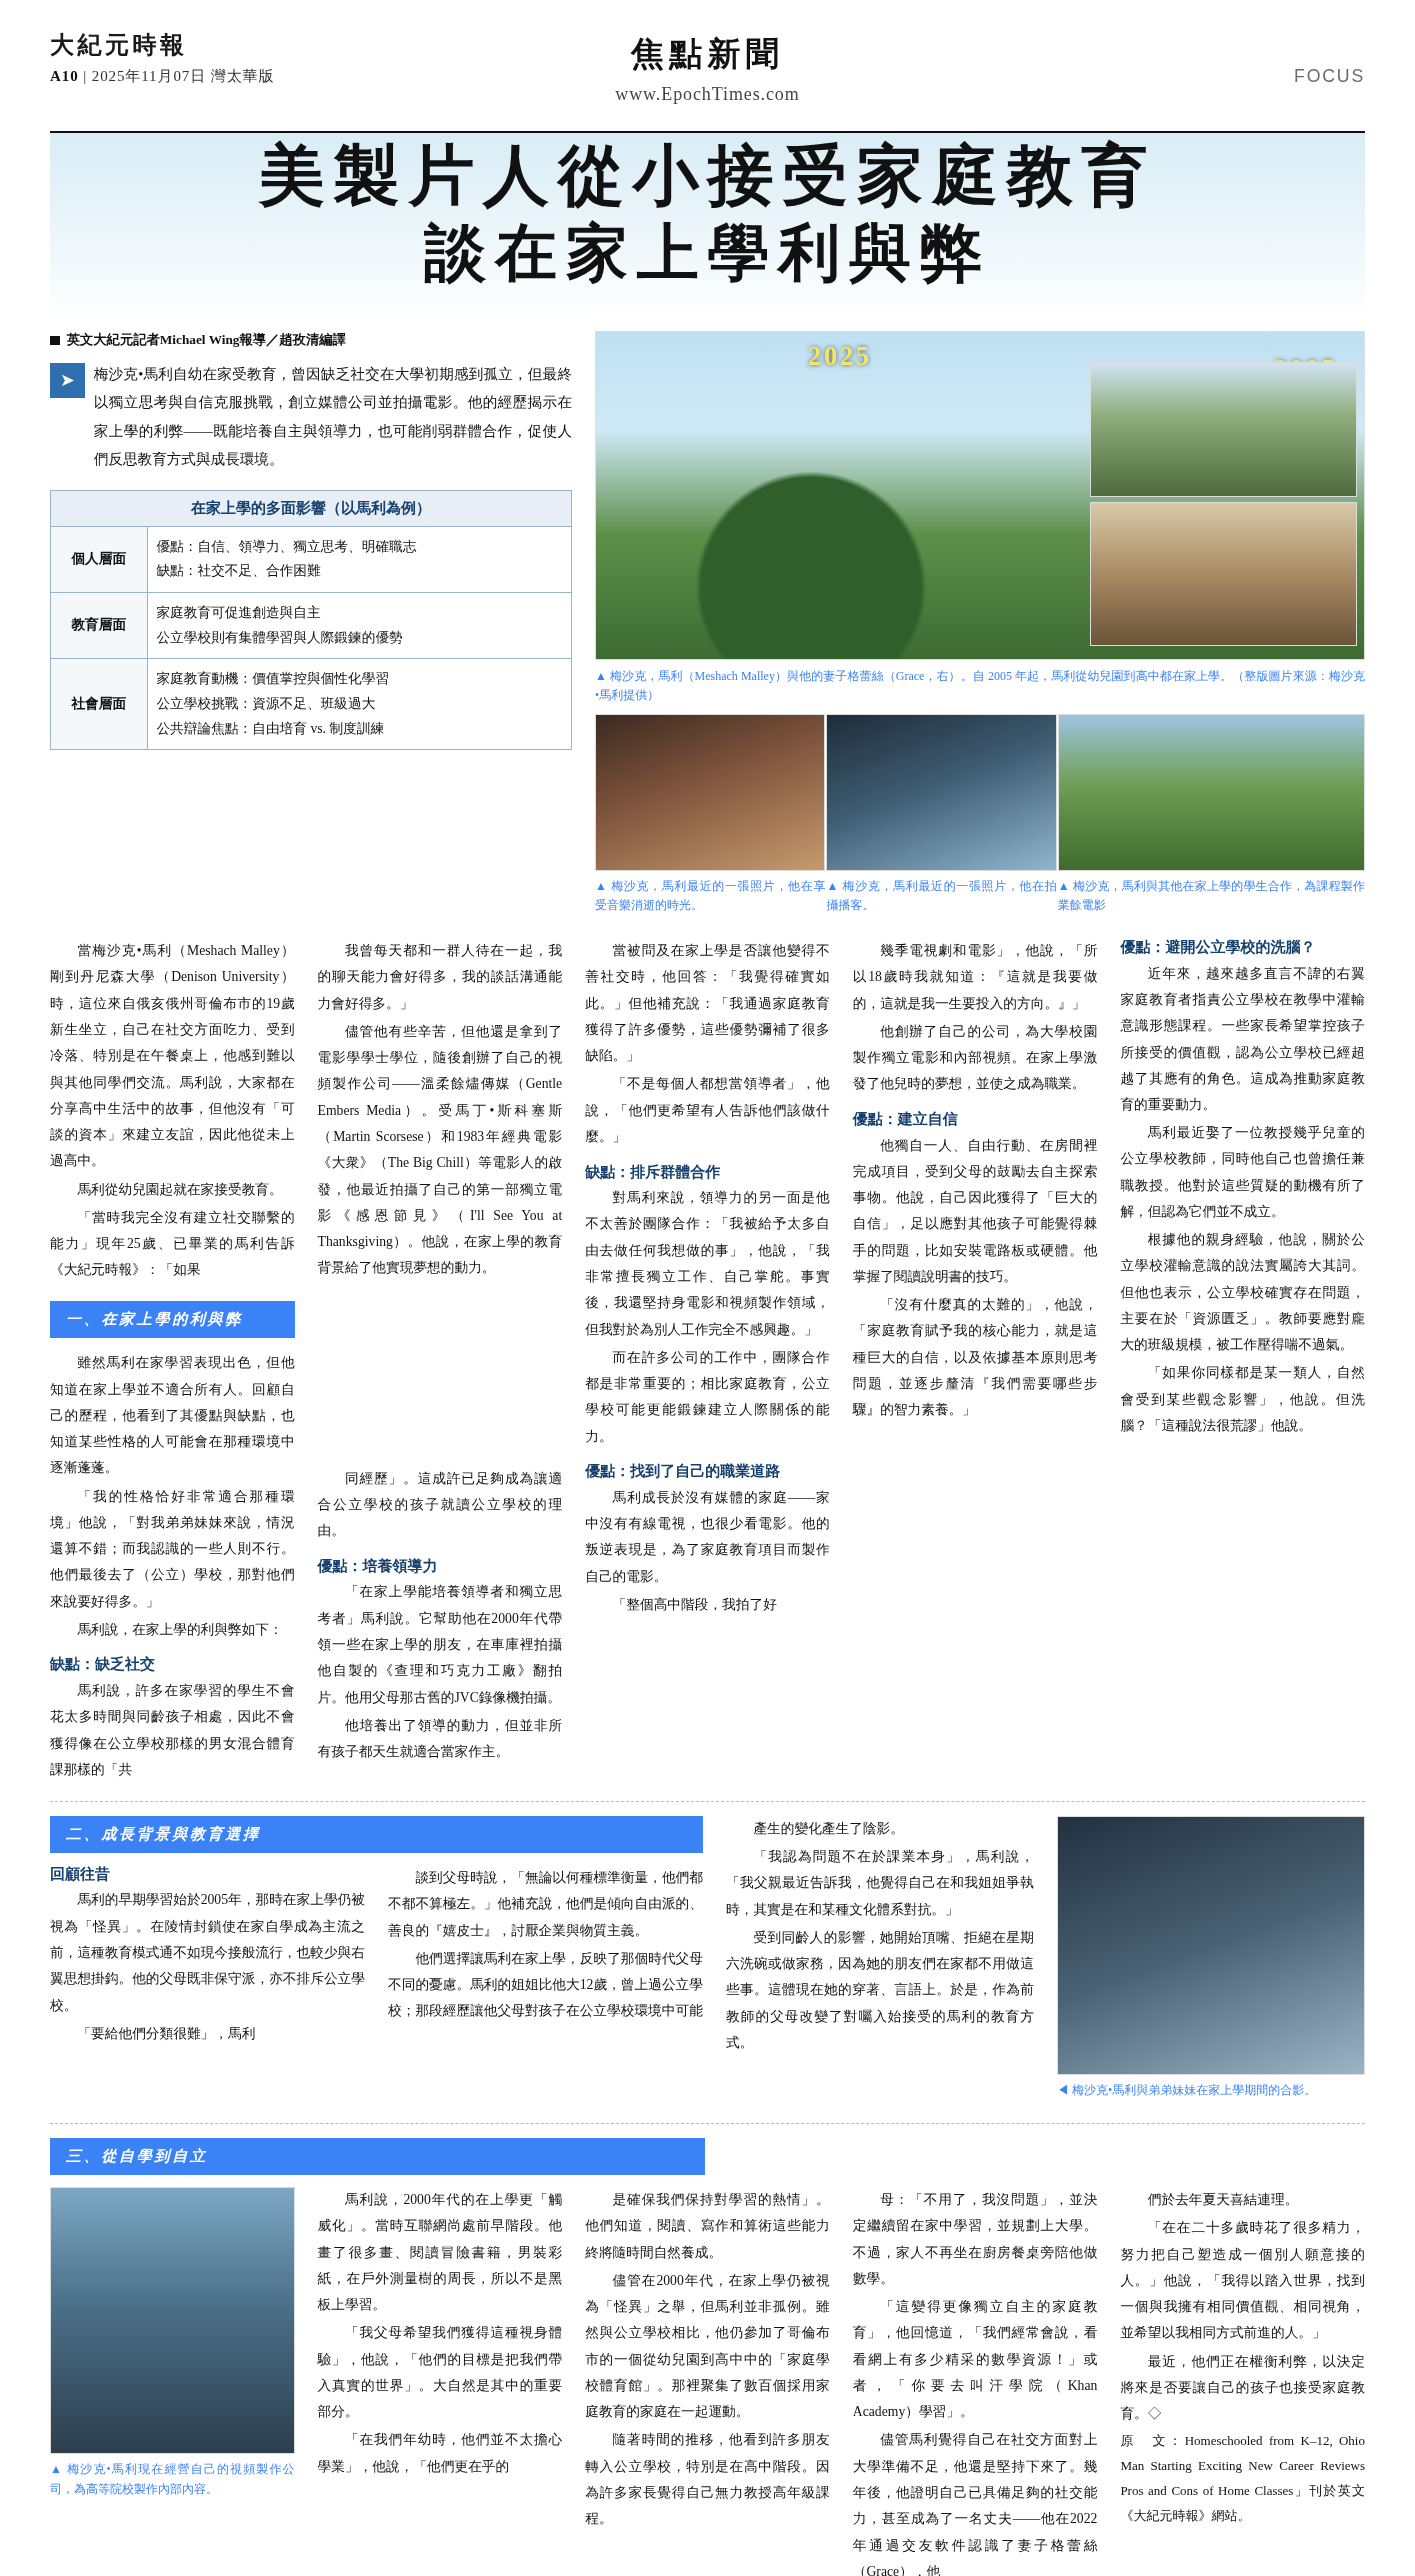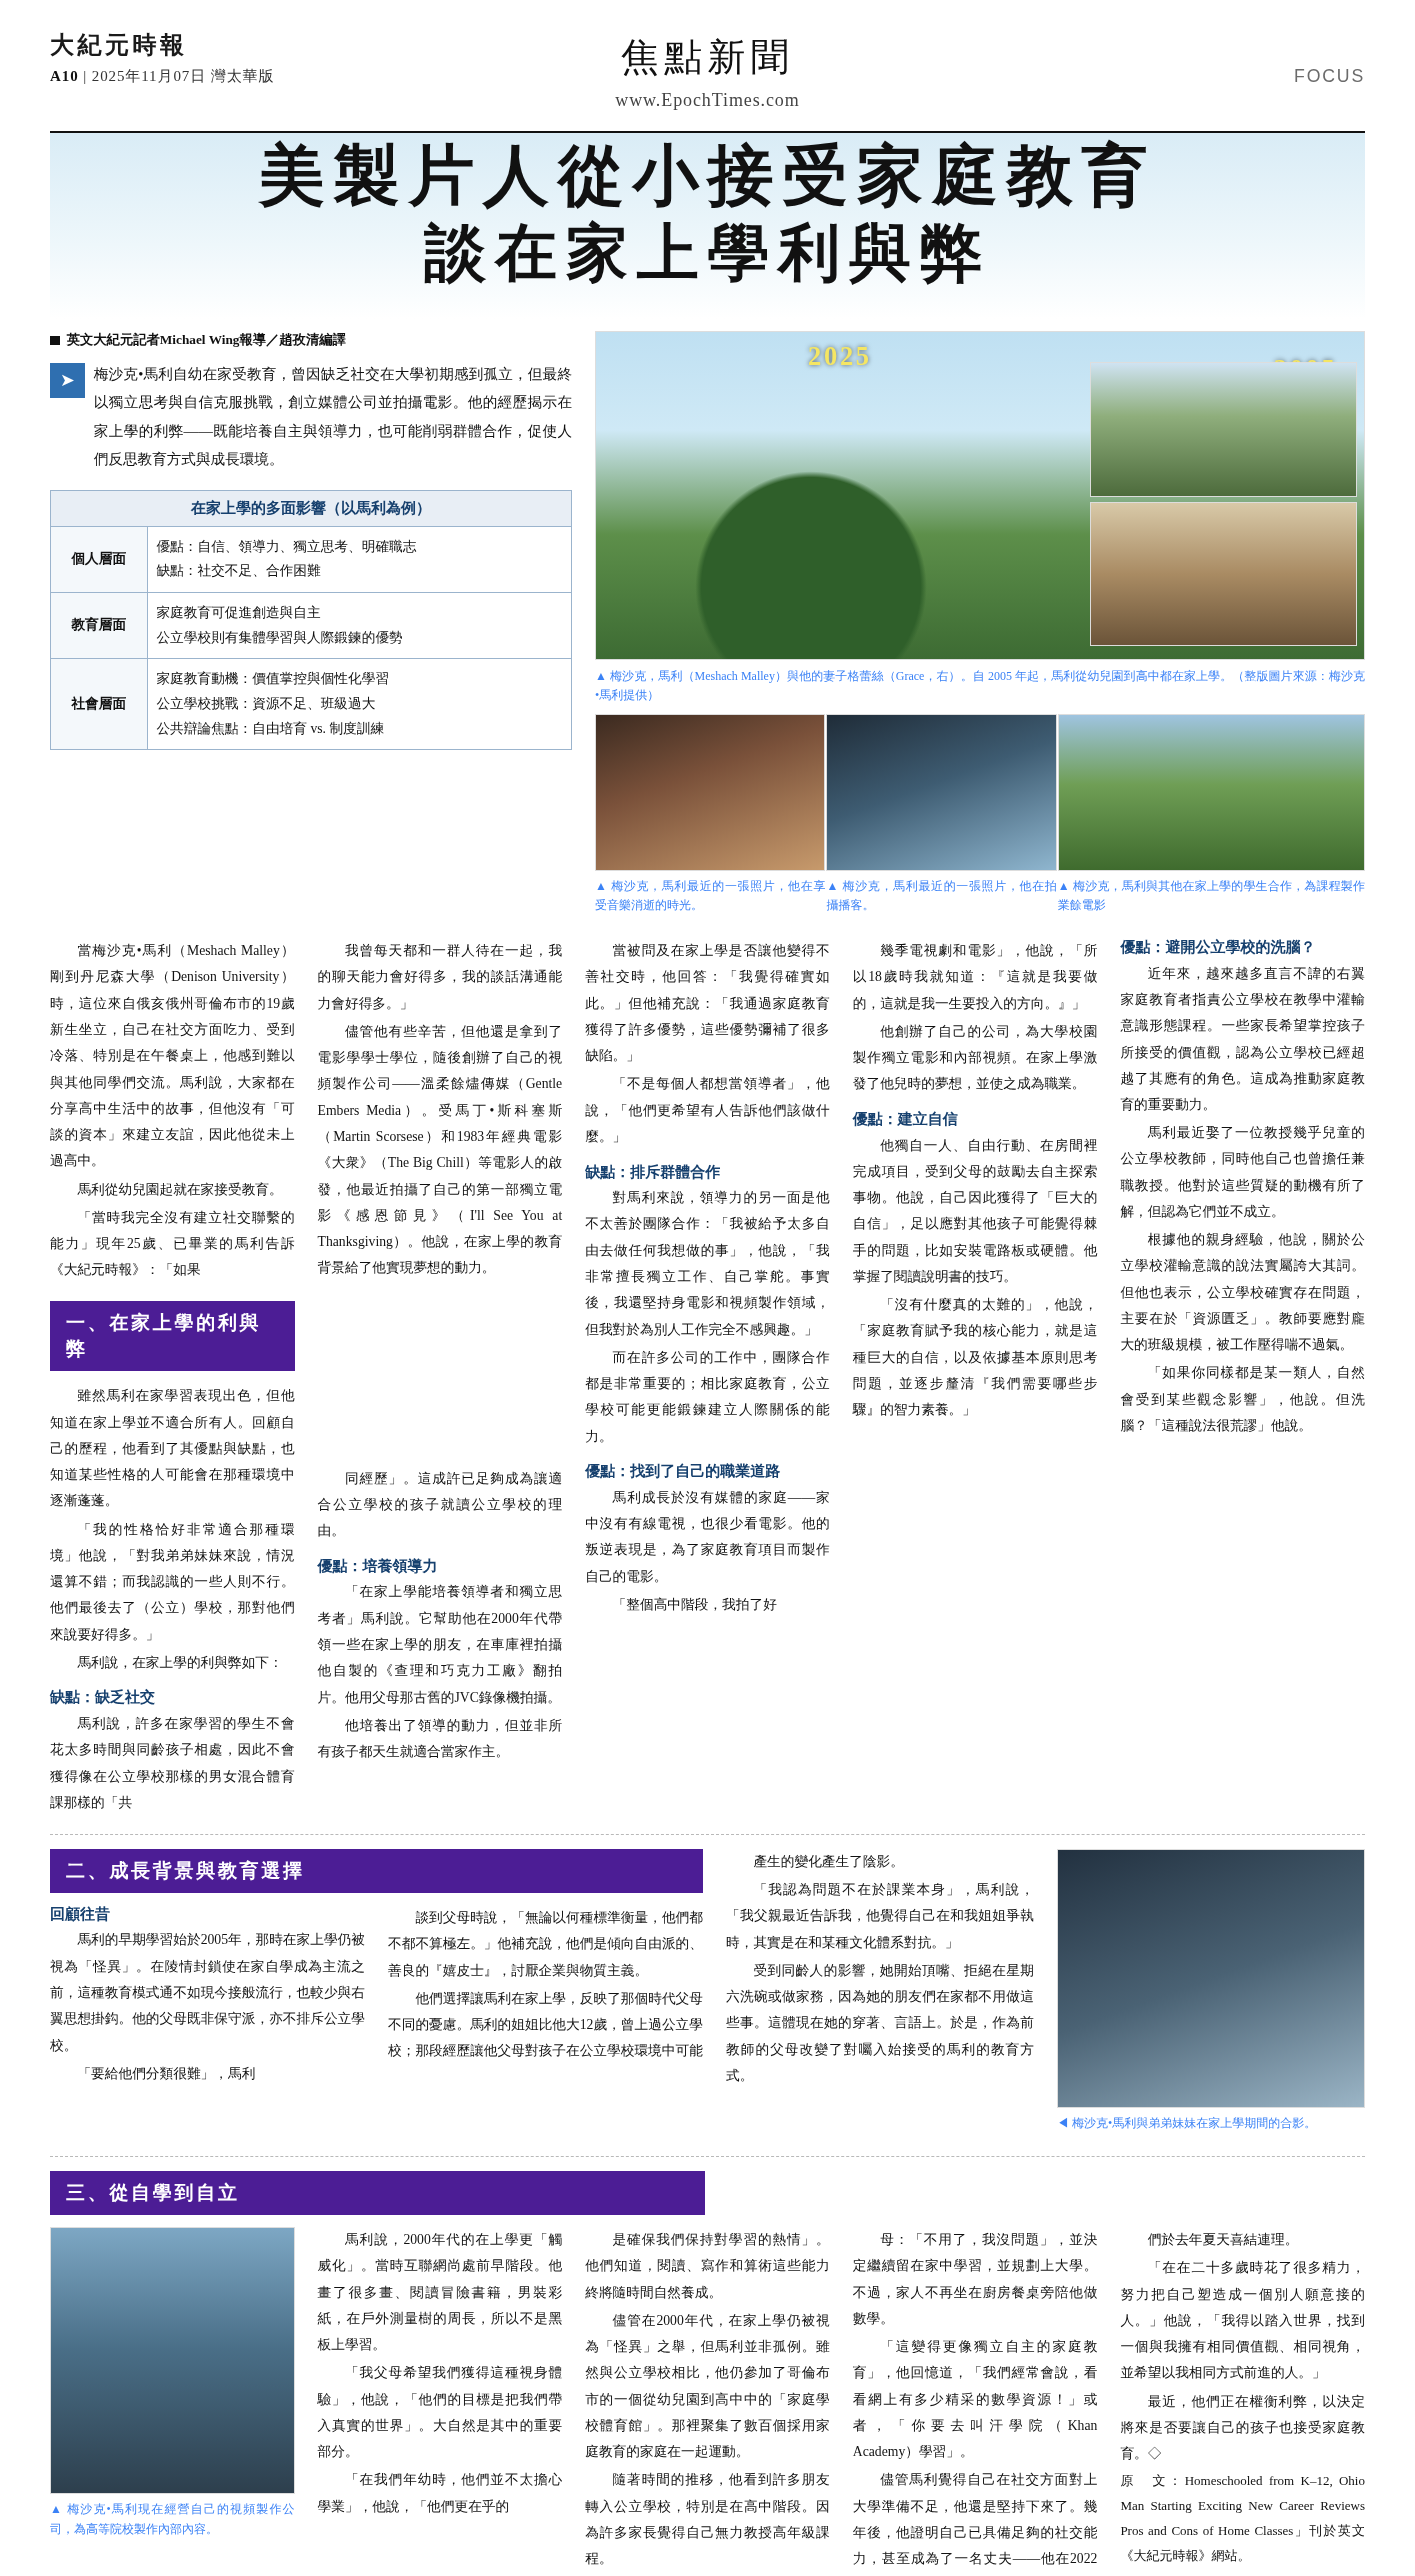--- a/index.html
+++ b/index.html
@@ -5,21 +5,21 @@
   html,body{margin:0;padding:0;background:#ffffff;}
   body{width:1415px;height:2576px;font-family:"Liberation Serif",serif;color:#111;}
   .page{position:relative;width:1415px;height:2576px;padding:0;box-sizing:border-box;}
 
   
   .masthead{position:relative;height:106px;border-bottom:2.7px solid #111;margin:25px 50px 0 50px;}
   .logo{position:absolute;left:0;top:3.5px;font-family:"Liberation Serif",serif;font-weight:bold;font-size:24px;letter-spacing:3.5px;color:#1a1a1a;}
   .logo-under{position:absolute;left:0;top:42px;font-size:15px;color:#333;letter-spacing:0.9px;}
   .logo-under .pg{font-weight:bold;color:#111;}
   .center-title{position:absolute;left:50%;top:7px;transform:translateX(-50%);text-align:center;}
-  .center-title .t{font-size:38px;font-weight:normal;letter-spacing:5.3px;color:#111;}
+  .center-title .t{font-size:33px;font-weight:bold;letter-spacing:5.3px;color:#111;}
   .center-title .u{font-size:18px;color:#444;margin-top:7px;letter-spacing:0.9px;}
   .focus{position:absolute;right:0;top:41px;font-size:17.7px;color:#6b6b6b;letter-spacing:1.8px;font-family:"Liberation Sans",sans-serif;}
 
   
   .headline-wrap{margin:0 50px;position:relative;height:186px;background:linear-gradient(180deg,#d9ecf6 0%,#eef7fb 60%,#ffffff 100%);}
   .headline{position:absolute;width:100%;top:5.3px;text-align:center;}
   .headline .l1{font-size:66px;font-weight:bold;letter-spacing:8.8px;color:#111;line-height:1.15;}
   .headline .l2{font-size:62px;font-weight:bold;letter-spacing:8.8px;color:#111;line-height:1.15;margin-top:3.5px;}
 
   
@@ -39,21 +39,21 @@
   .photo{position:relative;overflow:hidden;}
   .yr{position:absolute;font-family:"Liberation Serif",serif;font-weight:bold;color:#f5e663;font-size:26.5px;letter-spacing:2.7px;text-shadow:0 0 5.3px rgba(0,0,0,.6);}
 
   
   .cols{display:flex;margin:14px 50px 0 50px;gap:23px;}
   .col{width:315px;}
   p.body{margin:0 0 1.8px 0;font-size:13.7px;line-height:1.92;text-align:justify;text-indent:2em;}
   p.body.noind{text-indent:0;}
   .cap{font-size:12px;line-height:1.6;color:#3b82f6;margin:6.2px 0 8.8px 0;text-align:justify;}
   .sub{font-size:15px;font-weight:bold;color:#16406e;margin:12.4px 0 3.5px 0;}
-  .secbar{background:#4c1d95;color:#fff;font-size:19px;font-weight:bold;letter-spacing:2.7px;padding:8.8px 16px;margin:17.7px 0 12.4px 0;}
+  .secbar{background:#3b82f6;color:#fff;font-size:15px;font-weight:bold;letter-spacing:2.7px;padding:8.8px 16px;margin:17.7px 0 12.4px 0;font-style:italic;}
   .hr{border-top:0.9px dashed #b9b9b9;margin:14px 0;}
 
   
   .imgA{background:
       radial-gradient(circle at 28% 78%, #2f5f2a 0 18%, transparent 19%),
       linear-gradient(180deg,#bfe0f2 0%,#cfe9f6 30%,#5d8f4a 62%,#3d6b33 100%);}
   .imgB{background:linear-gradient(180deg,#7da7c4 0%,#4a6f88 45%,#2d3f4d 100%);}
   .imgC{background:linear-gradient(160deg,#3b2a20 0%,#7a513a 40%,#c79a6c 100%);}
   .imgD{background:linear-gradient(160deg,#1f2c38 0%,#3e5c72 45%,#8fb6cf 100%);}
   .imgE{background:linear-gradient(180deg,#9fc4e0 0%,#6f9e55 45%,#3f6b2e 100%);}

